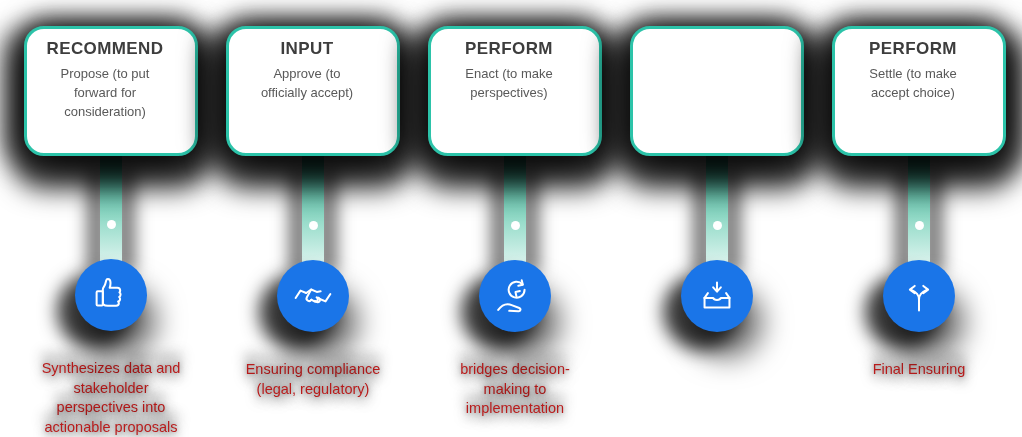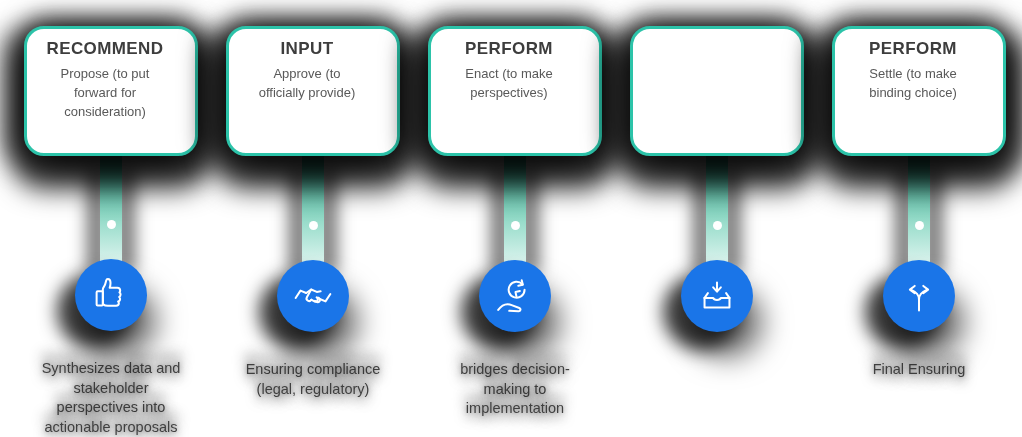--- a/index.html
+++ b/index.html
@@ -65,21 +65,21 @@
   }
   .icon-circle svg{width:46px;height:46px;}
   .icon-circle svg *{
     fill:none;stroke:#ffffff;stroke-width:2.1;
     stroke-linecap:round;stroke-linejoin:round;
   }
   .caption{
     margin-top:28px;
     max-width:190px;
     font-size:14.5px;line-height:19.5px;
-    color:#404040;text-align:center;
+    color:#b91c1c;text-align:center;
     white-space:pre-line;
     text-shadow:
       0 -9px 13px rgba(0,0,0,0.85),
       0 5px 12px rgba(0,0,0,0.65),
       0 0 5px rgba(0,0,0,0.35);
   }
 </style>
 </head>
 <body>
 
@@ -105,21 +105,21 @@
       <div class="caption">Synthesizes data and
 stakeholder
 perspectives into
 actionable proposals</div>
     </div>
 
     <div class="column">
       <div class="card">
         <div class="card-title">INPUT</div>
         <div class="card-def">Approve (to
-officially provide)</div>
+officially accept)</div>
       </div>
       <div class="stem">
         <span class="dot"></span>
       </div>
       <div class="icon-circle">
         <svg viewBox="0 0 48 48">
           <g transform="rotate(-16 24 24)">
             <path d="M6 21l7-6 5 4"></path>
             <path d="M42 27l-7 6-5-4"></path>
             <path d="M18 19l6-2 5 4 4 .5"></path>
@@ -168,21 +168,21 @@
           <path d="M11 26h9c.9 2.8 7.1 2.8 8 0h9"></path>
           <path d="M24 10v8.5m-4-3.5l4 4.5 4-4.5"></path>
         </svg>
       </div>
     </div>
 
     <div class="column">
       <div class="card">
         <div class="card-title">PERFORM</div>
         <div class="card-def">Settle (to make
-binding choice)</div>
+accept choice)</div>
       </div>
       <div class="stem">
         <span class="dot"></span>
       </div>
       <div class="icon-circle">
         <svg viewBox="0 0 48 48">
           <path d="M24 39V28"></path>
           <path d="M24 28c0-5.5-2.5-7.5-8.5-10.5"></path>
           <path d="M24 28c0-5.5 2.5-7.5 8.5-10.5"></path>
           <path d="M19.5 13.5L14.5 17.3l5 3.7"></path>

